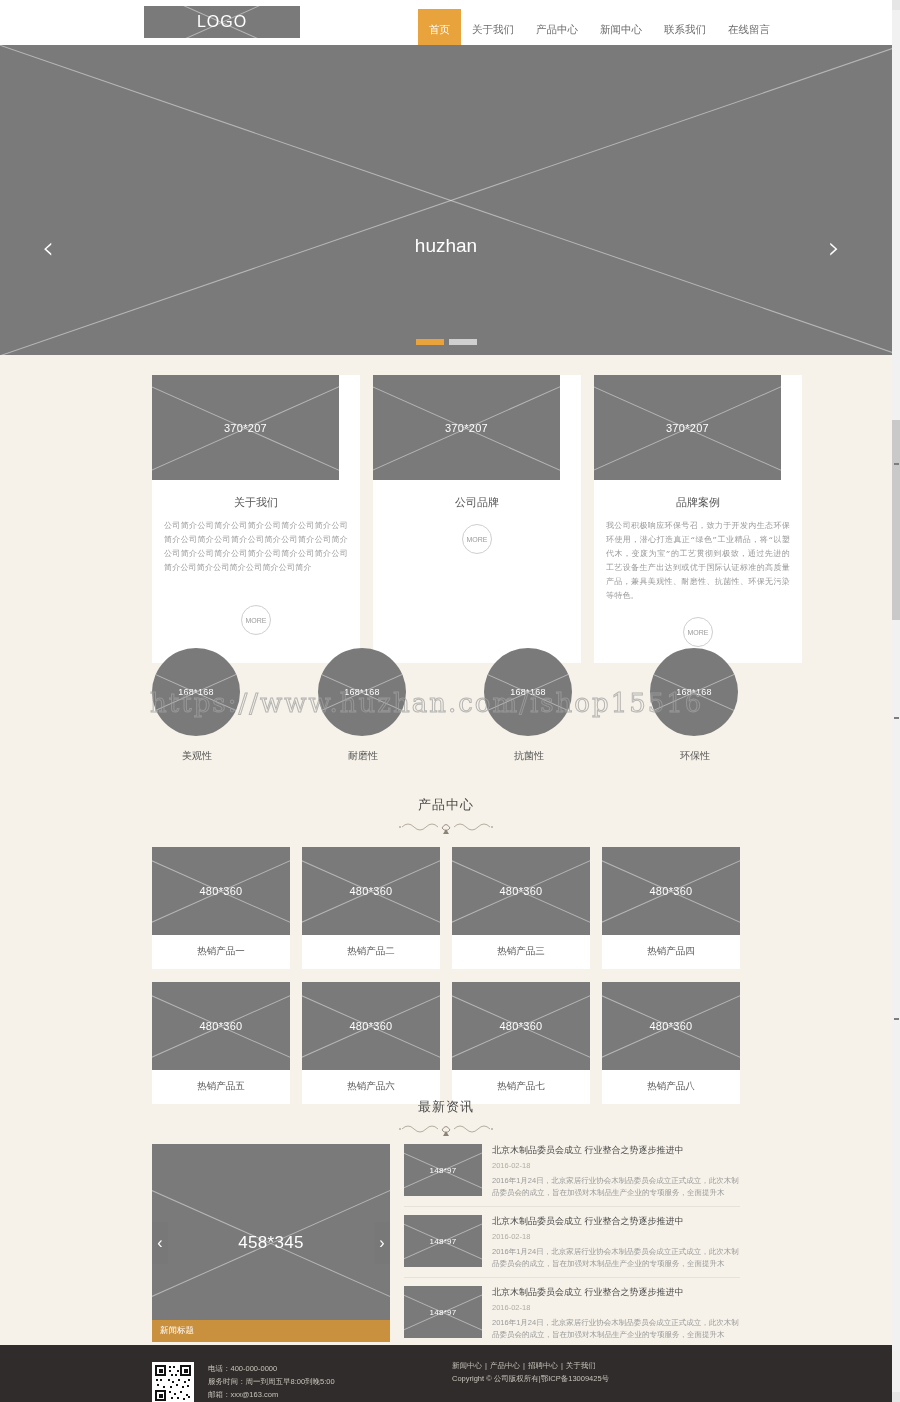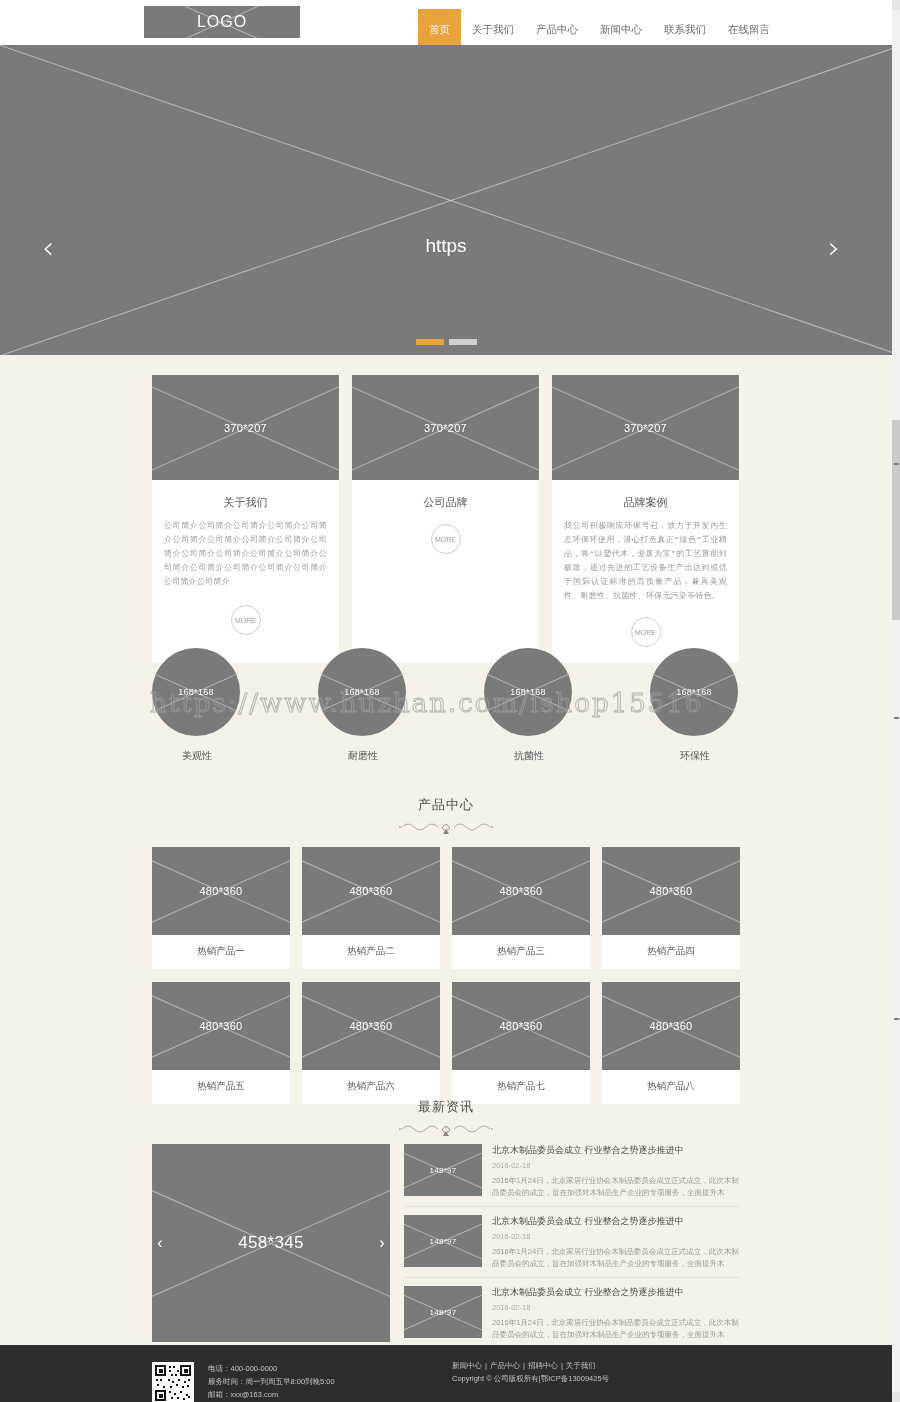--- a/index.html
+++ b/index.html
@@ -53,21 +53,21 @@
     font-family: "DejaVu Sans", sans-serif; line-height: 30px; cursor: pointer;
   }
   .banner .arrow.left { left: 42px; }
   .banner .arrow.right { right: 52px; }
   .dots { position: absolute; bottom: 10px; left: 0; right: 0; display: flex; justify-content: center; gap: 5px; }
   .dot { width: 28px; height: 6px; background: #cfcfcf; }
   .dot.on { background: #e8a33d; }
 
   
   .cards { position: absolute; top: 375px; left: 152px; display: flex; gap: 13px; }
-  .card { width: 187px; background: #fff; padding-bottom: 16px; }
+  .card { width: 208px; background: #fff; padding-bottom: 16px; }
   .card .ph { width: 187px; height: 105px; }
   .card h3 { text-align: center; font-size: 11px; font-weight: normal; color: #555; margin: 15px 0 9px; }
   .card p {
     font-size: 8px; line-height: 14px; color: #9a9a9a; padding: 0 12px;
     text-align: justify; letter-spacing: .2px;
   }
   .more {
     width: 30px; height: 30px; border: 1px solid #cfcfcf; border-radius: 50%;
     margin: 14px auto 0; display: flex; align-items: center; justify-content: center;
     font-size: 7px; color: #9a9a9a; cursor: pointer;
@@ -169,21 +169,21 @@
       <a>产品中心</a>
       <a>新闻中心</a>
       <a>联系我们</a>
       <a>在线留言</a>
     </nav>
   </div>
 
   <div class="banner">
     <div class="xline a"></div>
     <div class="xline b"></div>
-    <div class="btxt">https</div>
+    <div class="btxt">huzhan</div>
     <div class="arrow left">‹</div>
     <div class="arrow right">›</div>
     <div class="dots">
       <div class="dot on"></div>
       <div class="dot"></div>
     </div>
   </div>
 
   <div class="cards">
 
@@ -322,20 +322,21 @@
   </div>
 
   <div class="news">
 
     <div class="news-slider">
       <div class="ph">
         <span>458*345</span>
       </div>
       <div class="ns-arrow l">‹</div>
       <div class="ns-arrow r">›</div>
+      <div class="ns-cap">新闻标题</div>
     </div>
 
     <div class="news-list">
       <div class="news-item">
         <div class="ph">
             <span>148*97</span>
           </div>
         <div class="ni-body">
           <div class="ni-title">北京木制品委员会成立 行业整合之势逐步推进中</div>
           <div class="ni-date">2016-02-18</div>

